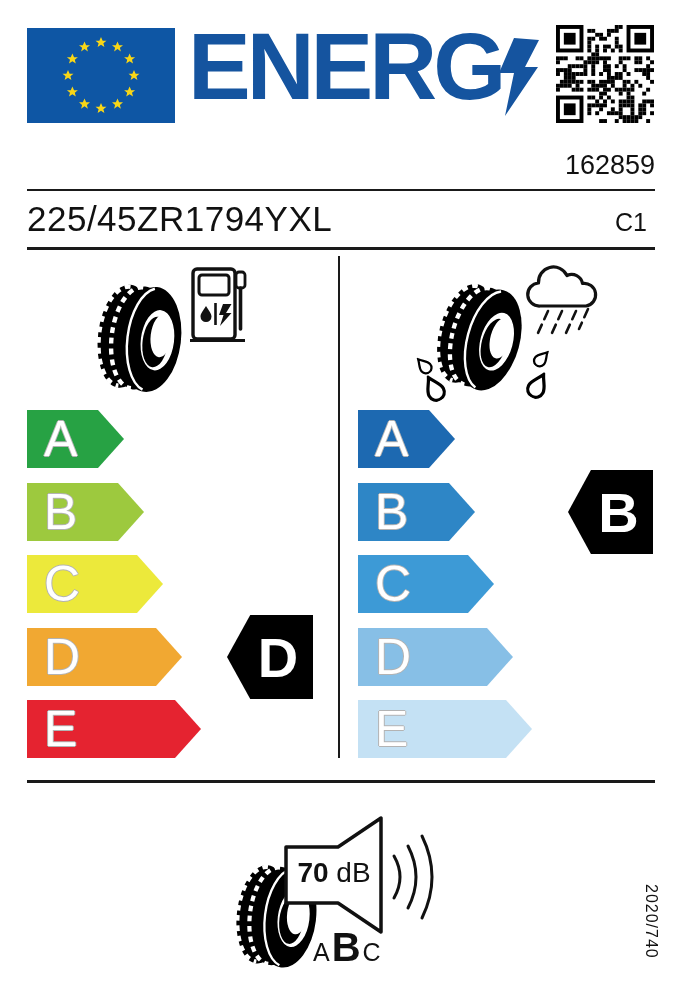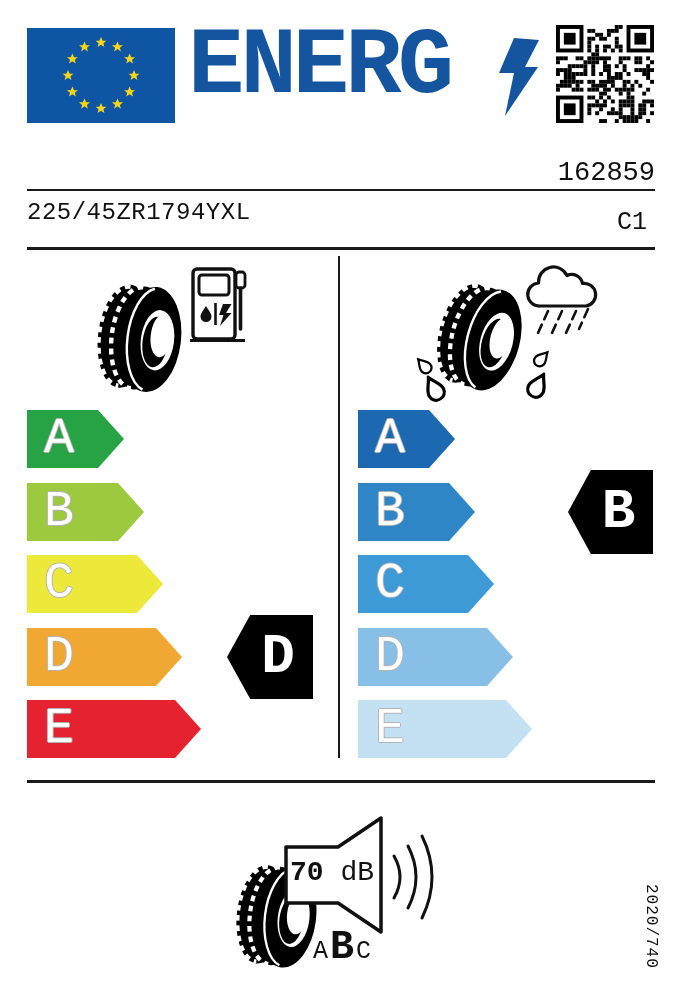--- a/index.html
+++ b/index.html
@@ -1,30 +1,30 @@
 <!DOCTYPE html>
 <html><head>
 <meta charset="utf-8">
 <style>
   html,body{margin:0;padding:0;background:#fff;}
   .label{
     position:relative;width:682px;height:1000px;background:#fff;overflow:hidden;
-    font-family:Liberation Mono, monospace;color:#111;
+    font-family:Liberation Sans, sans-serif;color:#111;
   }
   .abs{position:absolute;}
   svg{overflow:visible;display:block;}
 
   
   .energ{
     left:188px;top:20px;font-size:94px;font-weight:bold;letter-spacing:-4px;
     color:#15549f;line-height:94px;
   }
   .brand{left:27px;top:150px;font-size:27px;font-weight:bold;letter-spacing:.5px;}
-  .label-id{right:27px;top:150px;font-size:27px;font-weight:400;margin-top:8px;}
-  .tyre-size{left:27px;top:199px;font-size:24px;font-weight:400;letter-spacing:.5px;}
+  .label-id{right:27px;top:150px;font-size:27px;font-weight:400;}
+  .tyre-size{left:27px;top:199px;font-size:35px;font-weight:400;letter-spacing:.5px;}
   .tyre-class{right:35px;top:208px;font-size:25px;}
   .hline{left:27px;width:628px;background:#1a1a1a;}
   .line-brand{top:189px;height:2px;}
   .line-size{top:247px;height:3px;}
   .line-noise{top:780px;height:3px;}
   .vdivider{left:338px;top:256px;width:2px;height:502px;background:#1a1a1a;}
 
   
   .arrow{
     position:absolute;height:58px;display:flex;align-items:center;
@@ -47,21 +47,21 @@
     position:absolute;background:#000;color:#fff;
     clip-path:polygon(27% 0,100% 0,100% 100%,27% 100%,0 50%);
     display:flex;align-items:center;justify-content:center;
     font-size:56px;font-weight:bold;box-sizing:border-box;padding-left:16px;
   }
   .ind-fuel{left:227px;top:615px;width:86px;height:84px;}
   .ind-wet{left:568px;top:470px;width:85px;height:84px;}
 
   
   .db-text{
-    left:276px;top:857px;width:112px;text-align:center;font-size:28px;z-index:4;
+    left:288px;top:857px;width:92px;text-align:center;font-size:28px;z-index:4;
     color:#111;
   }
   .db-text b{font-weight:bold;}
   .noise-abc{
     left:313px;top:925px;display:flex;align-items:baseline;z-index:4;
     letter-spacing:2px;color:#111;
   }
   .noise-abc .s{font-size:25px;font-weight:400;}
   .noise-abc .big{font-size:40px;font-weight:bold;}
   .regulation{

